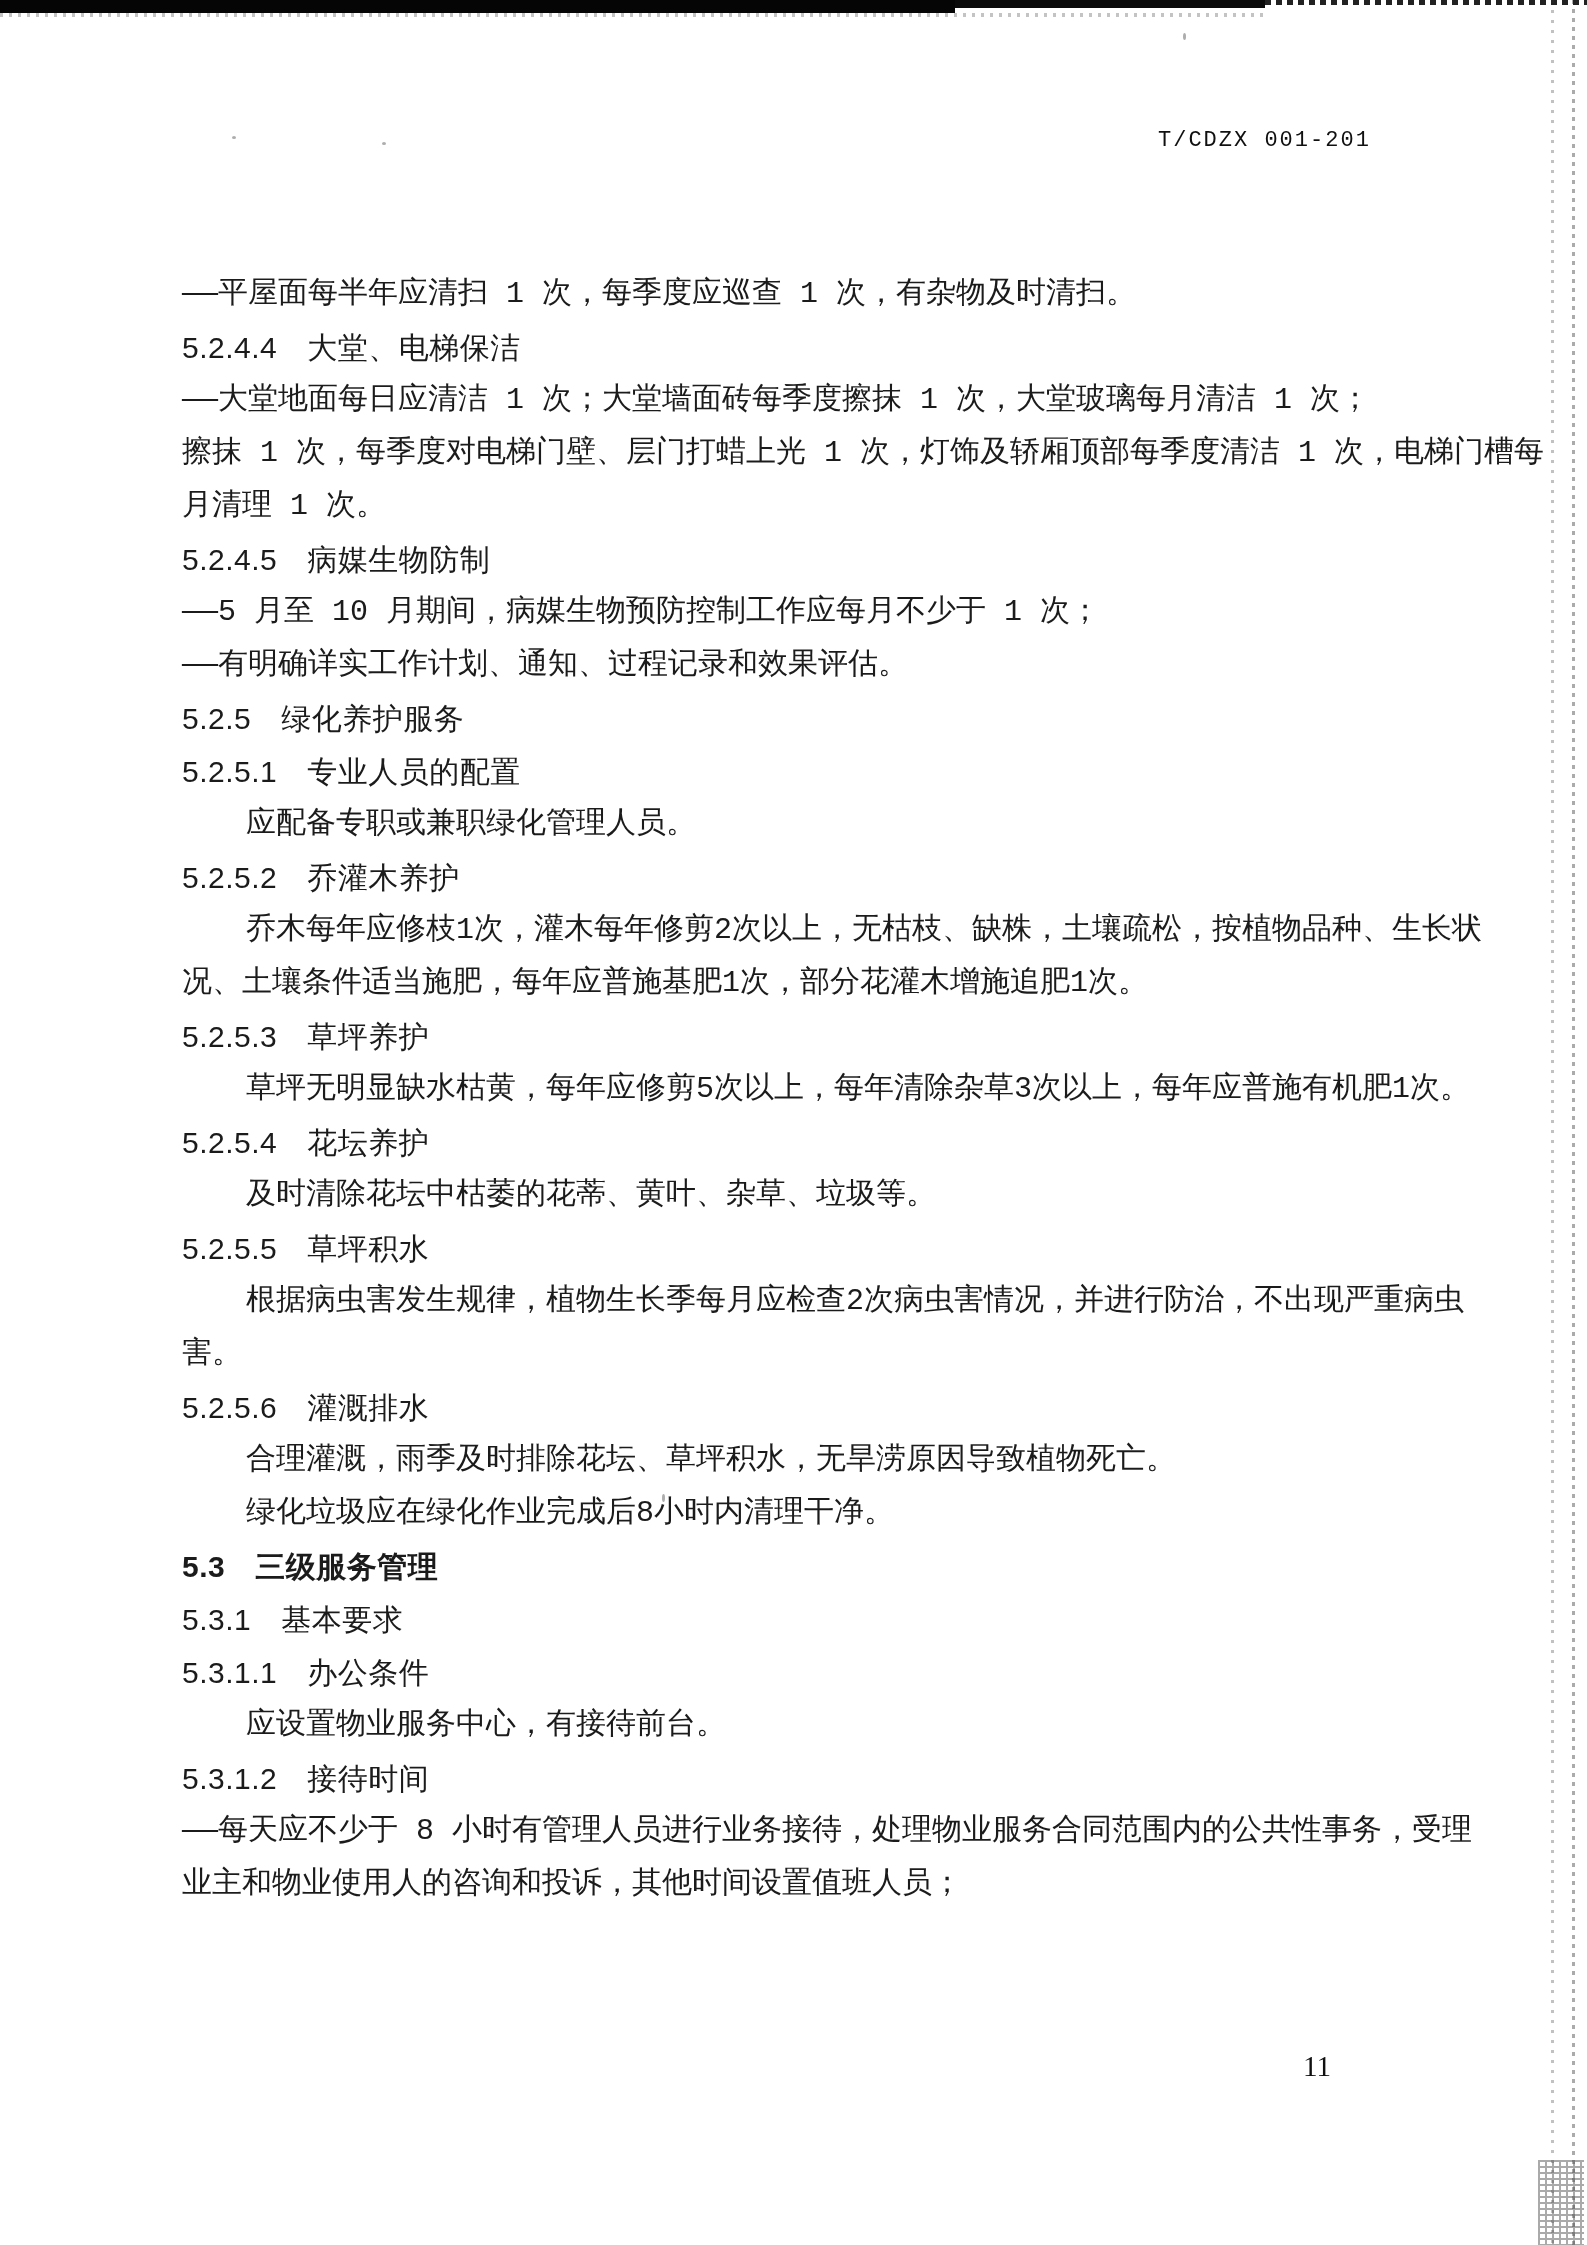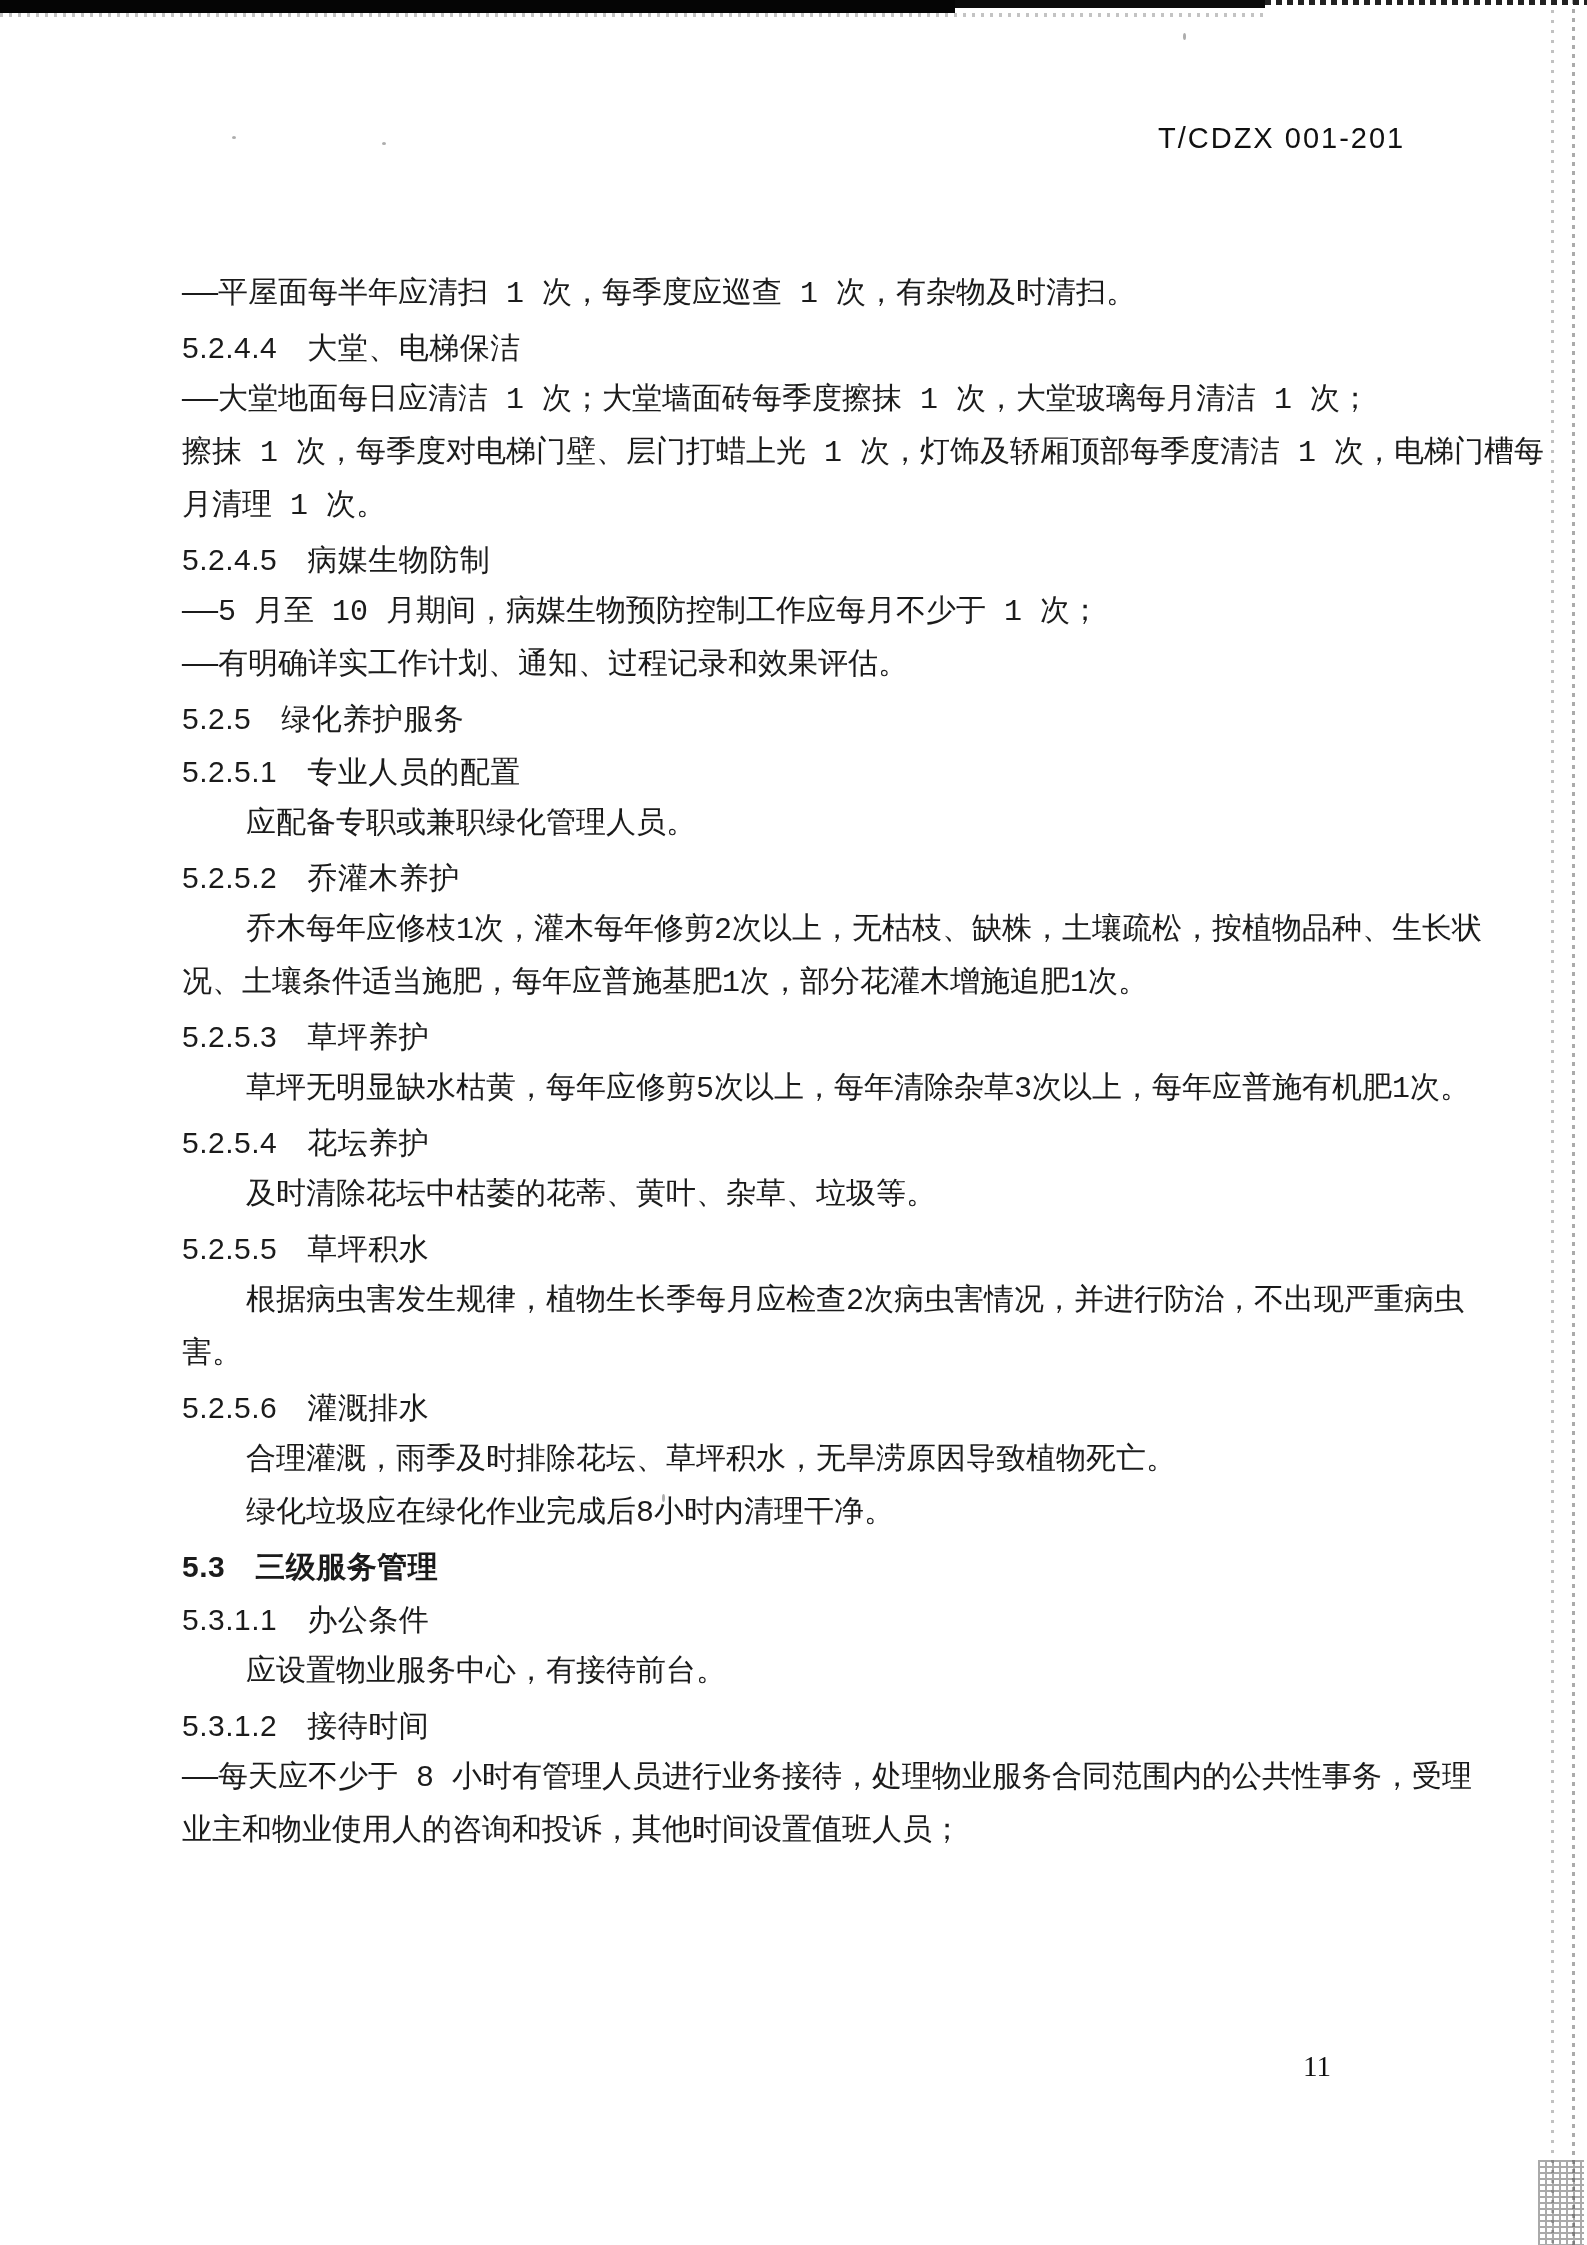--- a/index.html
+++ b/index.html
@@ -26,23 +26,23 @@
     background:repeating-linear-gradient(180deg,#444 0 2px,transparent 2px 6px),
                repeating-linear-gradient(90deg,#444 0 2px,transparent 2px 7px);}
   .speck{position:absolute;background:#777;border-radius:50%;opacity:.6;}
   .speck1{left:232px;top:136px;width:4px;height:3px;}
   .speck2{left:382px;top:142px;width:4px;height:3px;}
   .speck3{left:1183px;top:33px;width:3px;height:7px;}
   .speck4{left:662px;top:1494px;width:3px;height:8px;}
 
   
   .header-code{
-    position:absolute;left:1158px;top:122px;
-    font-family:Liberation Sans, sans-serif;
-    font-size:29px;letter-spacing:2px;color:#101010;white-space:nowrap;
+    position:absolute;left:1158px;top:128px;
+    font-family:Liberation Mono, monospace;
+    font-size:22px;letter-spacing:2px;color:#101010;white-space:nowrap;
   }
   .page-number{
     position:absolute;left:1303px;top:2050px;
     font-size:29px;color:#101010;font-family:Liberation Serif, serif;
   }
 
   
   .doc-body{
     position:absolute;left:182px;top:268px;width:1280px;
     font-size:30px;
@@ -94,20 +94,21 @@
       <div class="line para">草坪无明显缺水枯黄，每年应修剪5次以上，每年清除杂草3次以上，每年应普施有机肥1次。</div>
       <div class="line heading"><span class="num">5.2.5.4</span><span class="title">花坛养护</span></div>
       <div class="line para">及时清除花坛中枯萎的花蒂、黄叶、杂草、垃圾等。</div>
       <div class="line heading"><span class="num">5.2.5.5</span><span class="title">草坪积水</span></div>
       <div class="line para">根据病虫害发生规律，植物生长季每月应检查2次病虫害情况，并进行防治，不出现严重病虫</div>
       <div class="line cont">害。</div>
       <div class="line heading"><span class="num">5.2.5.6</span><span class="title">灌溉排水</span></div>
       <div class="line para">合理灌溉，雨季及时排除花坛、草坪积水，无旱涝原因导致植物死亡。</div>
       <div class="line para">绿化垃圾应在绿化作业完成后8小时内清理干净。</div>
       <div class="line heading bold"><span class="num">5.3</span><span class="title">三级服务管理</span></div>
+      <div class="line heading"><span class="num">5.3.1</span><span class="title">基本要求</span></div>
       <div class="line heading"><span class="num">5.3.1.1</span><span class="title">办公条件</span></div>
       <div class="line para">应设置物业服务中心，有接待前台。</div>
       <div class="line heading"><span class="num">5.3.1.2</span><span class="title">接待时间</span></div>
       <div class="line dash">——每天应不少于 8 小时有管理人员进行业务接待，处理物业服务合同范围内的公共性事务，受理</div>
       <div class="line cont">业主和物业使用人的咨询和投诉，其他时间设置值班人员；</div>
     </div>
 
   <div class="page-number">11</div>
 </div>
 

